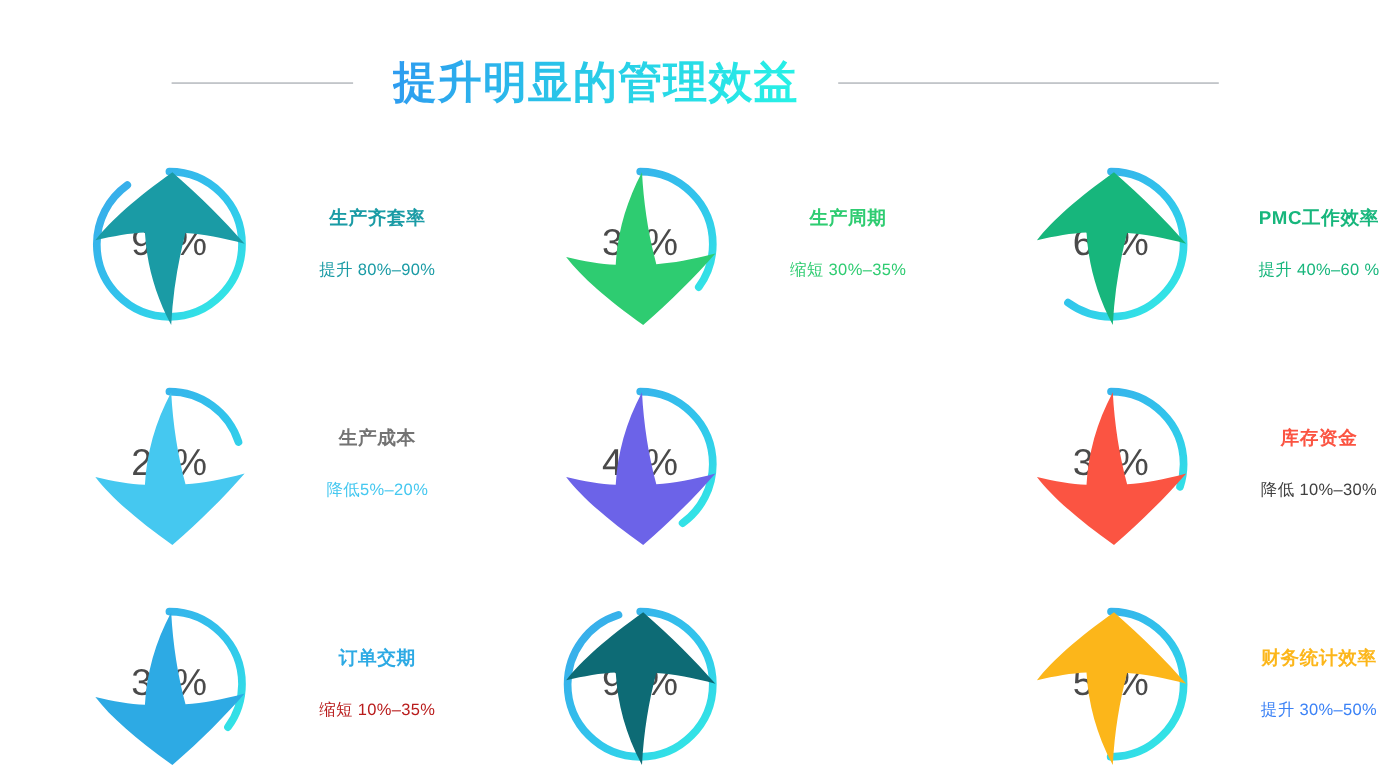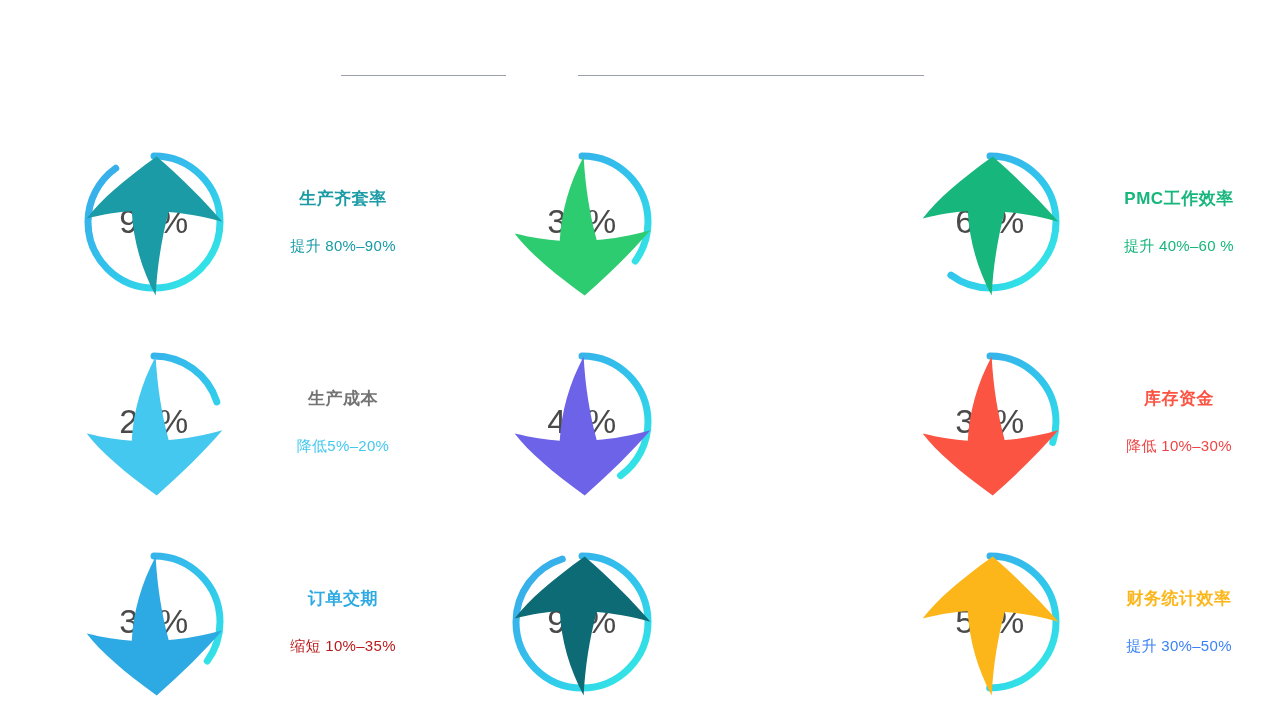--- a/index.html
+++ b/index.html
@@ -129,20 +129,21 @@
     white-space: nowrap;
     margin-top: 27px;
     line-height: 1.2;
   }
 </style>
 </head>
 <body>
 
 <div class="header">
   <div class="header-rule left"></div>
+  <div class="page-title">提升明显的管理效益</div>
   <div class="header-rule right"></div>
 </div>
 
 <div class="grid" id="grid">
     <div class="cell">
       <div class="ring-wrap">
         <svg viewBox="0 0 152 152">
           <defs>
             <linearGradient id="ringgrad0" x1="1" y1="0" x2="0" y2="1">
               <stop offset="0%" stop-color="#3aa8ea"></stop>
@@ -176,20 +177,24 @@
           </defs>
           <circle cx="76" cy="76" r="66" fill="none" stroke="url(#ringgrad1)" stroke-width="7" stroke-linecap="round" stroke-dasharray="145.14 269.55" transform="rotate(-90 76 76)"></circle>
         </svg>
         <div class="ring-center">
           <div class="ring-pct">35%</div>
           <svg class="ring-arrow" viewBox="0 0 26 28">
             <path d="M13.5 26.8 C7.5 22.5 3.2 18.8 0.6 15.4 C3.6 16.1 6.4 16.6 8.9 16.7 C9.2 11.4 10.6 6.3 13.3 1.2 C13.6 6.7 14.4 11.7 15.7 16.6 C18.6 16.4 21.9 15.8 25.6 14.8 C22.2 18.7 18.2 22.7 13.5 26.8 Z" fill="#2ecc71"></path>
           </svg>
         </div>
       </div>
+      <div class="labels">
+        <div class="item-title" style="color:#2ecc71">生产周期</div>
+        <div class="item-sub" style="color:#2ecc71">缩短 30%–35%</div>
+      </div>
     </div>
     <div class="cell">
       <div class="ring-wrap">
         <svg viewBox="0 0 152 152">
           <defs>
             <linearGradient id="ringgrad2" x1="1" y1="0" x2="0" y2="1">
               <stop offset="0%" stop-color="#3aa8ea"></stop>
               <stop offset="55%" stop-color="#31c5ec"></stop>
               <stop offset="100%" stop-color="#33efe3"></stop>
             </linearGradient>
@@ -266,21 +271,21 @@
         </svg>
         <div class="ring-center">
           <div class="ring-pct">30%</div>
           <svg class="ring-arrow" viewBox="0 0 26 28">
             <path d="M13.5 26.8 C7.5 22.5 3.2 18.8 0.6 15.4 C3.6 16.1 6.4 16.6 8.9 16.7 C9.2 11.4 10.6 6.3 13.3 1.2 C13.6 6.7 14.4 11.7 15.7 16.6 C18.6 16.4 21.9 15.8 25.6 14.8 C22.2 18.7 18.2 22.7 13.5 26.8 Z" fill="#fb5442"></path>
           </svg>
         </div>
       </div>
       <div class="labels">
         <div class="item-title" style="color:#fb5442">库存资金</div>
-        <div class="item-sub" style="color:#ef4444">降低 10%–30%</div>
+        <div class="item-sub" style="color:#404040">降低 10%–30%</div>
       </div>
     </div>
     <div class="cell">
       <div class="ring-wrap">
         <svg viewBox="0 0 152 152">
           <defs>
             <linearGradient id="ringgrad6" x1="1" y1="0" x2="0" y2="1">
               <stop offset="0%" stop-color="#3aa8ea"></stop>
               <stop offset="55%" stop-color="#31c5ec"></stop>
               <stop offset="100%" stop-color="#33efe3"></stop>

